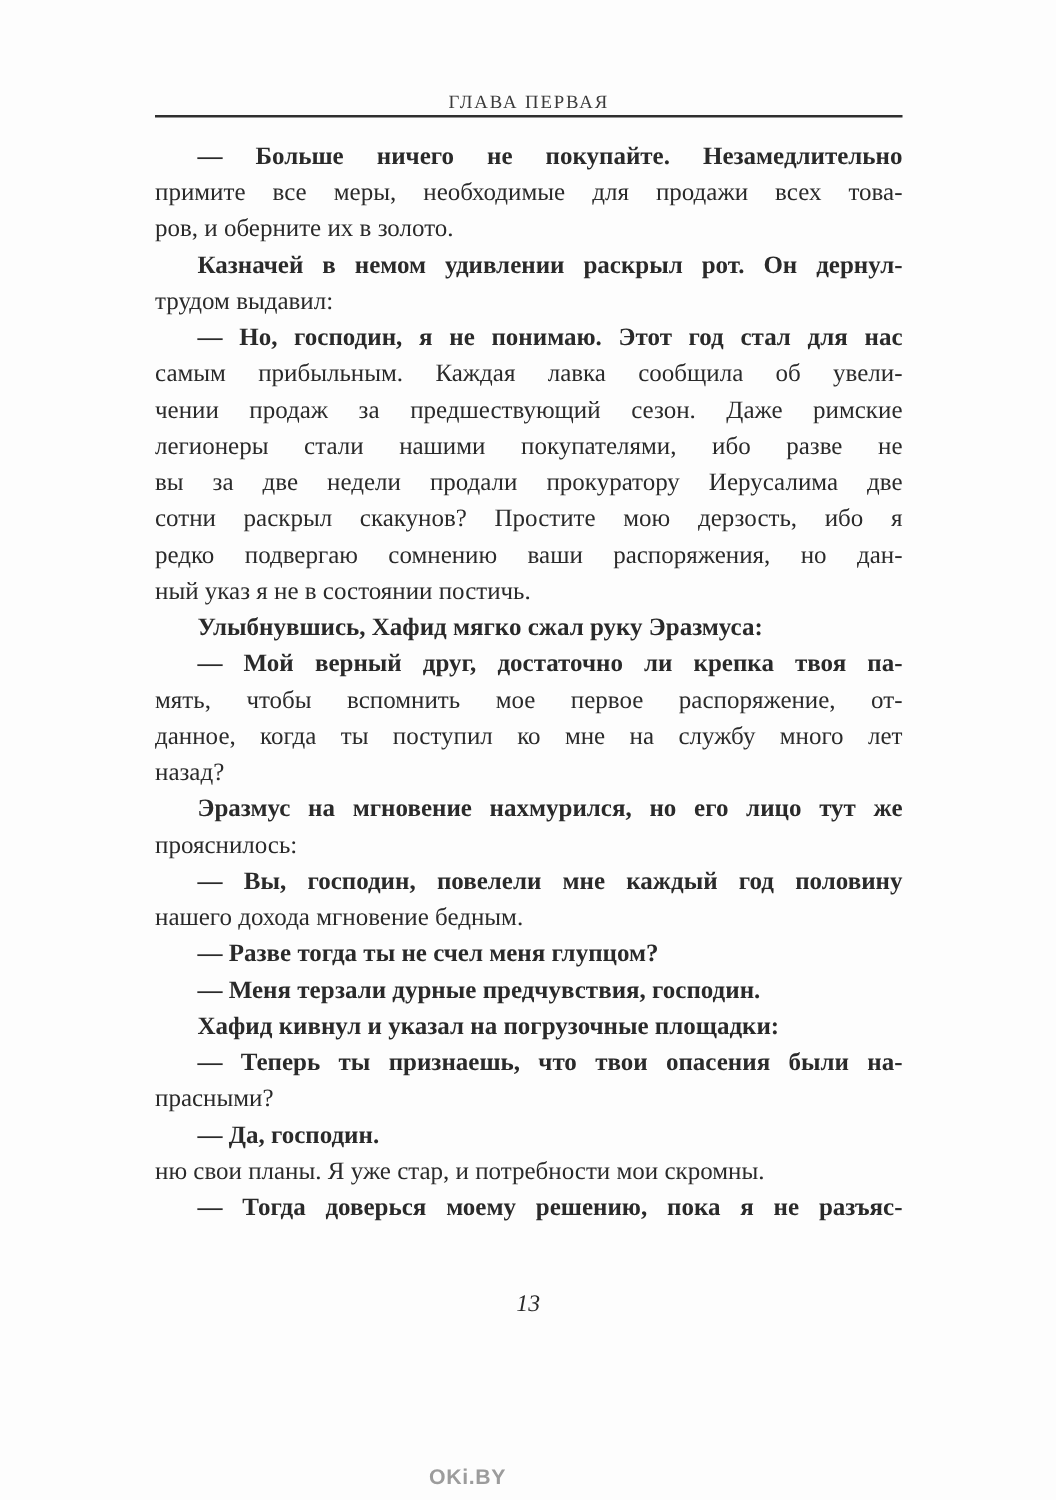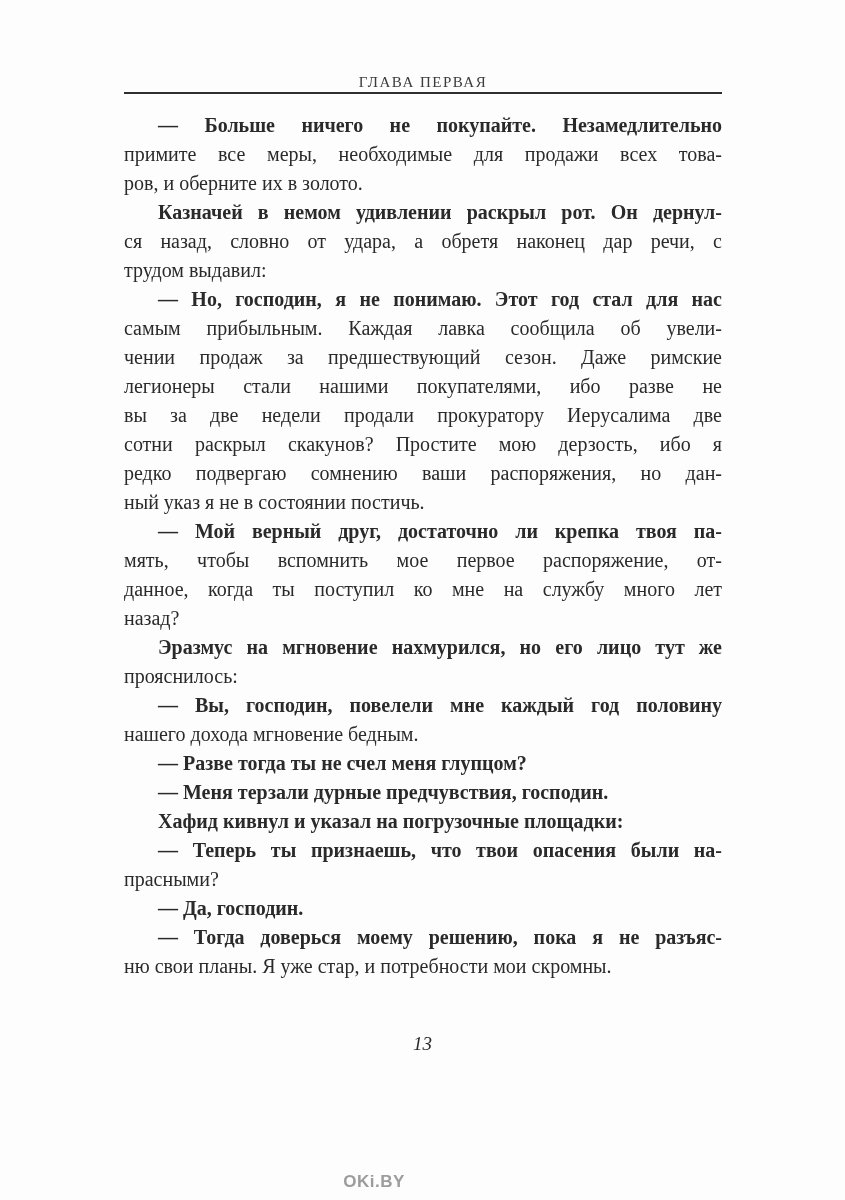--- a/index.html
+++ b/index.html
@@ -80,32 +80,34 @@
   <div class="running-header">ГЛАВА ПЕРВАЯ</div>
   <div class="header-rule"></div>
   <div class="body-text">
       <div class="paragraph">
         <div class="line first">— Больше ничего не покупайте. Незамедлительно</div>
         <div class="line">примите все меры, необходимые для продажи всех това-</div>
         <div class="line last">ров, и оберните их в золото.</div>
       </div>
       <div class="paragraph">
         <div class="line first">Казначей в немом удивлении раскрыл рот. Он дернул-</div>
-        <div class="line">ся назад, словно от удара, а обретя наконец дар речи, с</div>
         <div class="line last">трудом выдавил:</div>
       </div>
       <div class="paragraph">
         <div class="line first">— Но, господин, я не понимаю. Этот год стал для нас</div>
         <div class="line">самым прибыльным. Каждая лавка сообщила об увели-</div>
         <div class="line">чении продаж за предшествующий сезон. Даже римские</div>
         <div class="line">легионеры стали нашими покупателями, ибо разве не</div>
         <div class="line">вы за две недели продали прокуратору Иерусалима две</div>
         <div class="line">сотни раскрыл скакунов? Простите мою дерзость, ибо я</div>
         <div class="line">редко подвергаю сомнению ваши распоряжения, но дан-</div>
         <div class="line last">ный указ я не в состоянии постичь.</div>
+      </div>
+      <div class="paragraph">
+        <div class="line first last">Улыбнувшись, Хафид мягко сжал руку Эразмуса:</div>
       </div>
       <div class="paragraph">
         <div class="line first">— Мой верный друг, достаточно ли крепка твоя па-</div>
         <div class="line">мять, чтобы вспомнить мое первое распоряжение, от-</div>
         <div class="line">данное, когда ты поступил ко мне на службу много лет</div>
         <div class="line last">назад?</div>
       </div>
       <div class="paragraph">
         <div class="line first">Эразмус на мгновение нахмурился, но его лицо тут же</div>
         <div class="line last">прояснилось:</div>
@@ -124,19 +126,19 @@
         <div class="line first last">Хафид кивнул и указал на погрузочные площадки:</div>
       </div>
       <div class="paragraph">
         <div class="line first">— Теперь ты признаешь, что твои опасения были на-</div>
         <div class="line last">прасными?</div>
       </div>
       <div class="paragraph">
         <div class="line first last">— Да, господин.</div>
       </div>
       <div class="paragraph">
+        <div class="line last">ню свои планы. Я уже стар, и потребности мои скромны.</div>
         <div class="line first">— Тогда доверься моему решению, пока я не разъяс-</div>
-        <div class="line last">ню свои планы. Я уже стар, и потребности мои скромны.</div>
       </div>
     </div>
   <div class="page-number">13</div>
   <div class="watermark">OKi.BY</div>
 </div>
 
 </body></html>

